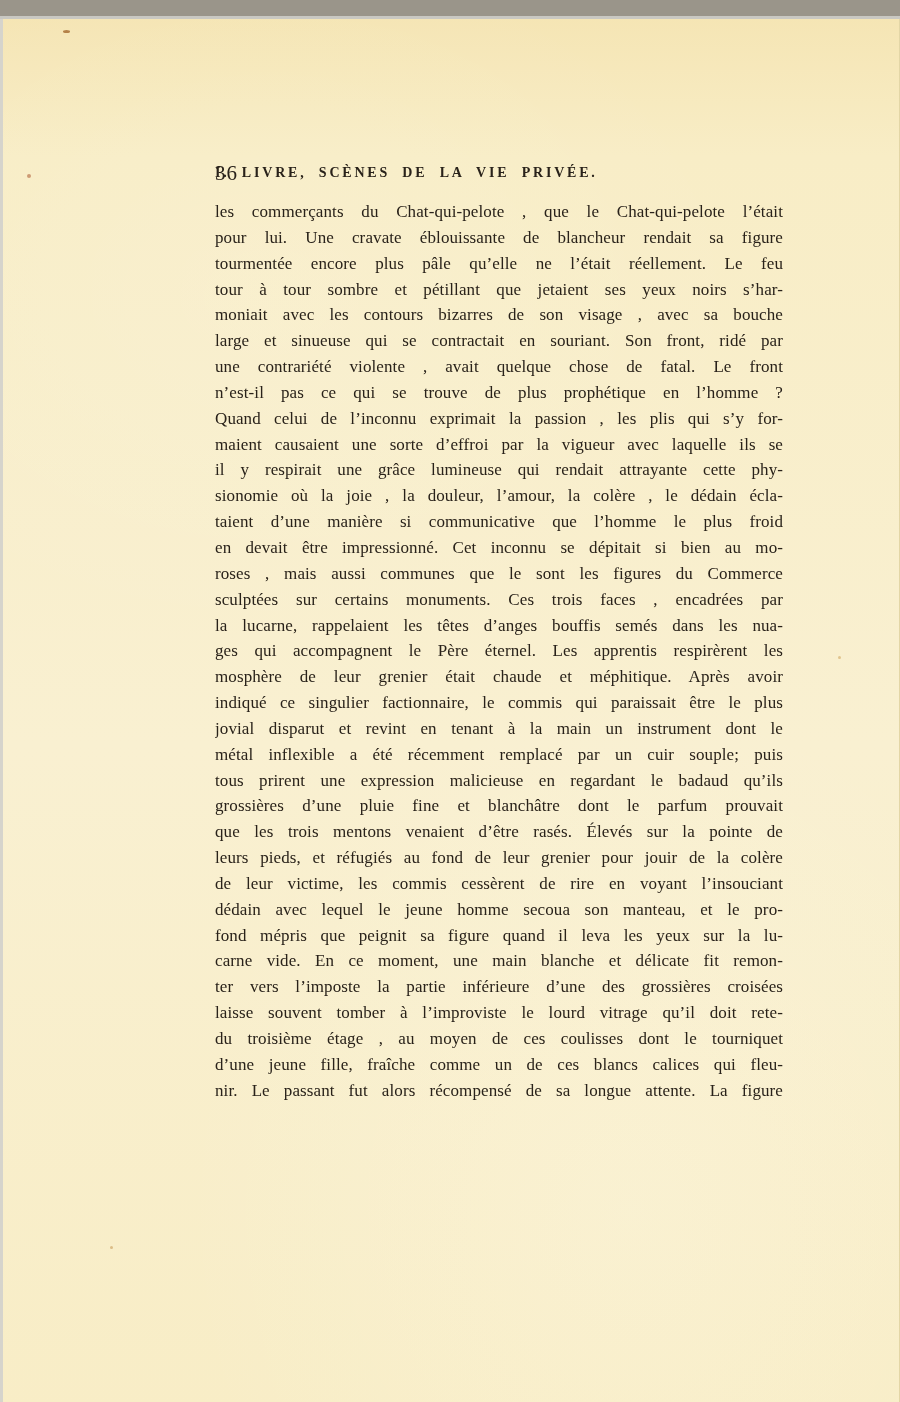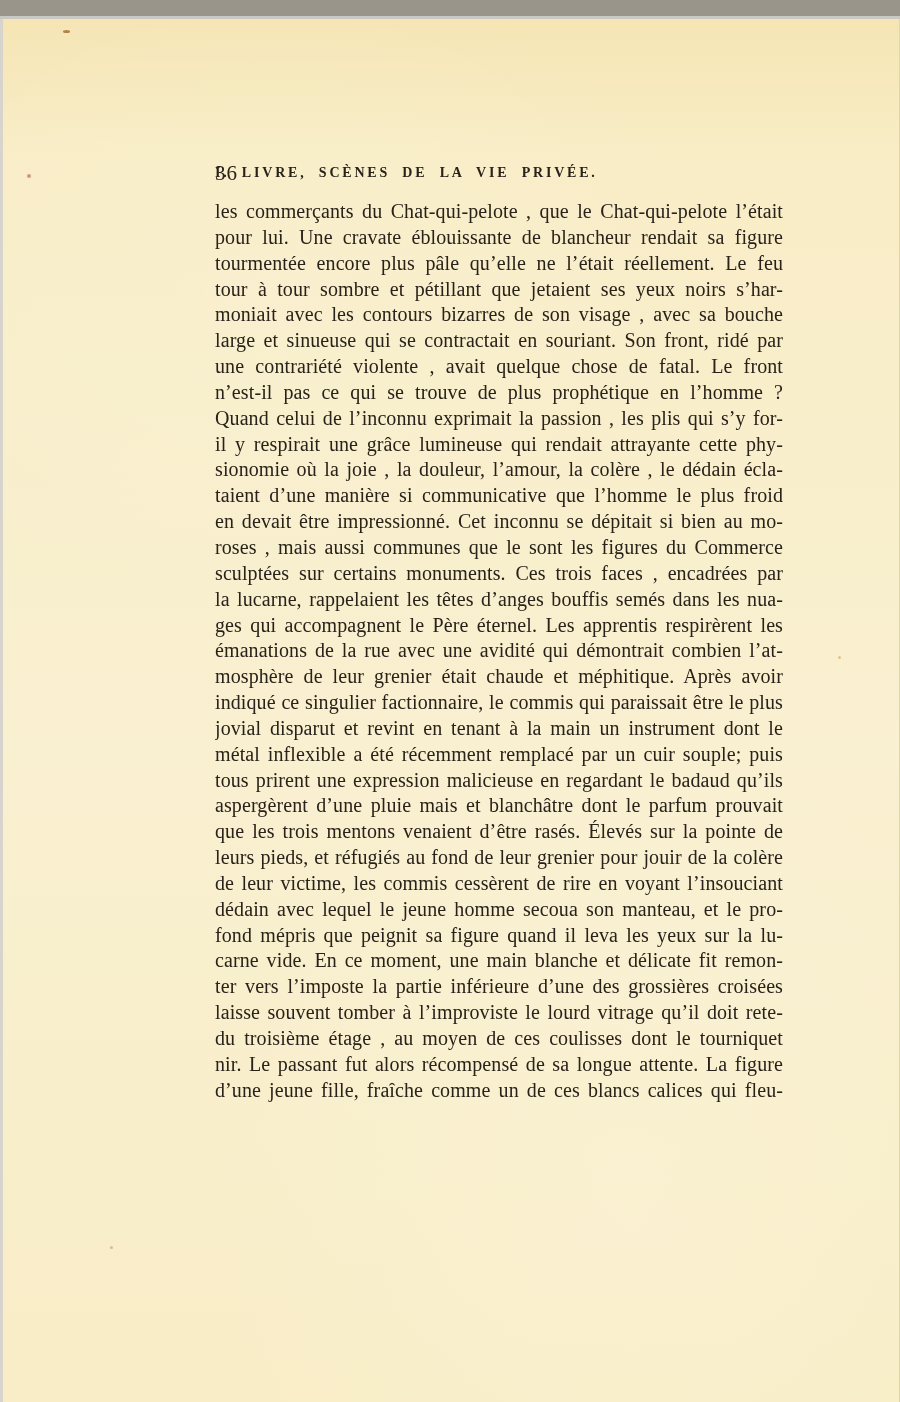--- a/index.html
+++ b/index.html
@@ -45,21 +45,21 @@
     padding-top:5px;
     text-transform:uppercase;
   }
   .text-block{
     position:absolute;
     top:183px;left:215px;width:568px;
   }
   .line{
     height:25.85px;
     line-height:25.85px;
-    font-size:20px;
+    font-size:17px;
     letter-spacing:0.1px;
     text-align:justify;
     text-align-last:justify;
     overflow:hidden;
     white-space:normal;
   }
   .speck{position:absolute;border-radius:50%;}
   .speck.s1{left:63px;top:14px;width:7px;height:3px;background:#a4682c;opacity:.8;}
   .speck.s2{left:27px;top:158px;width:4px;height:4px;background:#b0643c;opacity:.6;}
   .speck.s3{left:838px;top:640px;width:3px;height:3px;background:#c79a4e;opacity:.5;}
@@ -82,40 +82,40 @@
   <div class="text-block">
       <div class="line">les commerçants du Chat-qui-pelote , que le Chat-qui-pelote l’était</div>
       <div class="line">pour lui. Une cravate éblouissante de blancheur rendait sa figure</div>
       <div class="line">tourmentée encore plus pâle qu’elle ne l’était réellement. Le feu</div>
       <div class="line">tour à tour sombre et pétillant que jetaient ses yeux noirs s’har-</div>
       <div class="line">moniait avec les contours bizarres de son visage , avec sa bouche</div>
       <div class="line">large et sinueuse qui se contractait en souriant. Son front, ridé par</div>
       <div class="line">une contrariété violente , avait quelque chose de fatal. Le front</div>
       <div class="line">n’est-il pas ce qui se trouve de plus prophétique en l’homme ?</div>
       <div class="line">Quand celui de l’inconnu exprimait la passion , les plis qui s’y for-</div>
+      <div class="line">maient causaient une sorte d’effroi par la vigueur avec laquelle ils se</div>
       <div class="line">il y respirait une grâce lumineuse qui rendait attrayante cette phy-</div>
       <div class="line">sionomie où la joie , la douleur, l’amour, la colère , le dédain écla-</div>
       <div class="line">taient d’une manière si communicative que l’homme le plus froid</div>
       <div class="line">en devait être impressionné. Cet inconnu se dépitait si bien au mo-</div>
       <div class="line">roses , mais aussi communes que le sont les figures du Commerce</div>
       <div class="line">sculptées sur certains monuments. Ces trois faces , encadrées par</div>
       <div class="line">la lucarne, rappelaient les têtes d’anges bouffis semés dans les nua-</div>
       <div class="line">ges qui accompagnent le Père éternel. Les apprentis respirèrent les</div>
-      <div class="line">émanations de la rue avec une avidité qui démontrait combien l’at-</div>
       <div class="line">mosphère de leur grenier était chaude et méphitique. Après avoir</div>
       <div class="line">indiqué ce singulier factionnaire, le commis qui paraissait être le plus</div>
       <div class="line">jovial disparut et revint en tenant à la main un instrument dont le</div>
       <div class="line">métal inflexible a été récemment remplacé par un cuir souple; puis</div>
       <div class="line">tous prirent une expression malicieuse en regardant le badaud qu’ils</div>
-      <div class="line">aspergèrent d’une pluie mais et blanchâtre dont le parfum prouvait</div>
+      <div class="line">grossières d’une pluie fine et blanchâtre dont le parfum prouvait</div>
       <div class="line">que les trois mentons venaient d’être rasés. Élevés sur la pointe de</div>
       <div class="line">leurs pieds, et réfugiés au fond de leur grenier pour jouir de la colère</div>
       <div class="line">de leur victime, les commis cessèrent de rire en voyant l’insouciant</div>
       <div class="line">dédain avec lequel le jeune homme secoua son manteau, et le pro-</div>
       <div class="line">fond mépris que peignit sa figure quand il leva les yeux sur la lu-</div>
       <div class="line">carne vide. En ce moment, une main blanche et délicate fit remon-</div>
       <div class="line">ter vers l’imposte la partie inférieure d’une des grossières croisées</div>
       <div class="line">laisse souvent tomber à l’improviste le lourd vitrage qu’il doit rete-</div>
       <div class="line">du troisième étage , au moyen de ces coulisses dont le tourniquet</div>
+      <div class="line">d’une jeune fille, fraîche comme un de ces blancs calices qui fleu-</div>
       <div class="line">nir. Le passant fut alors récompensé de sa longue attente. La figure</div>
-      <div class="line">d’une jeune fille, fraîche comme un de ces blancs calices qui fleu-</div>
     </div>
 </div>
 
 </body></html>

